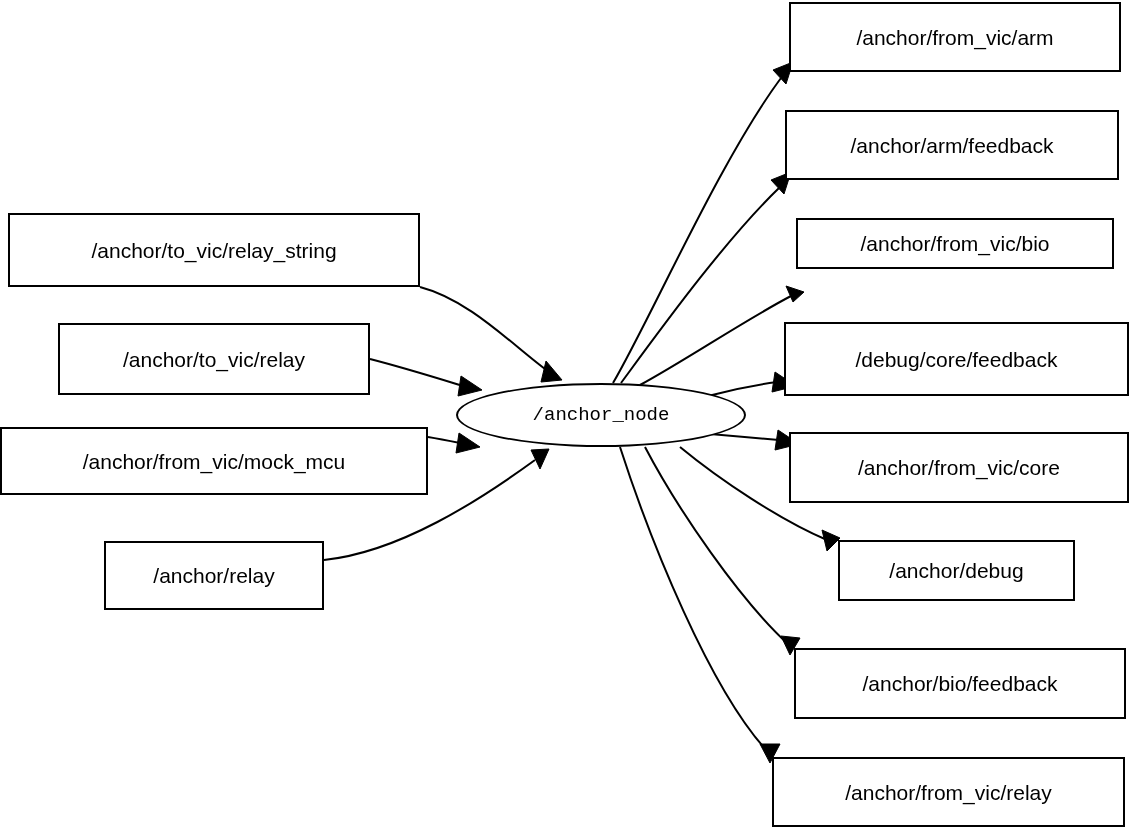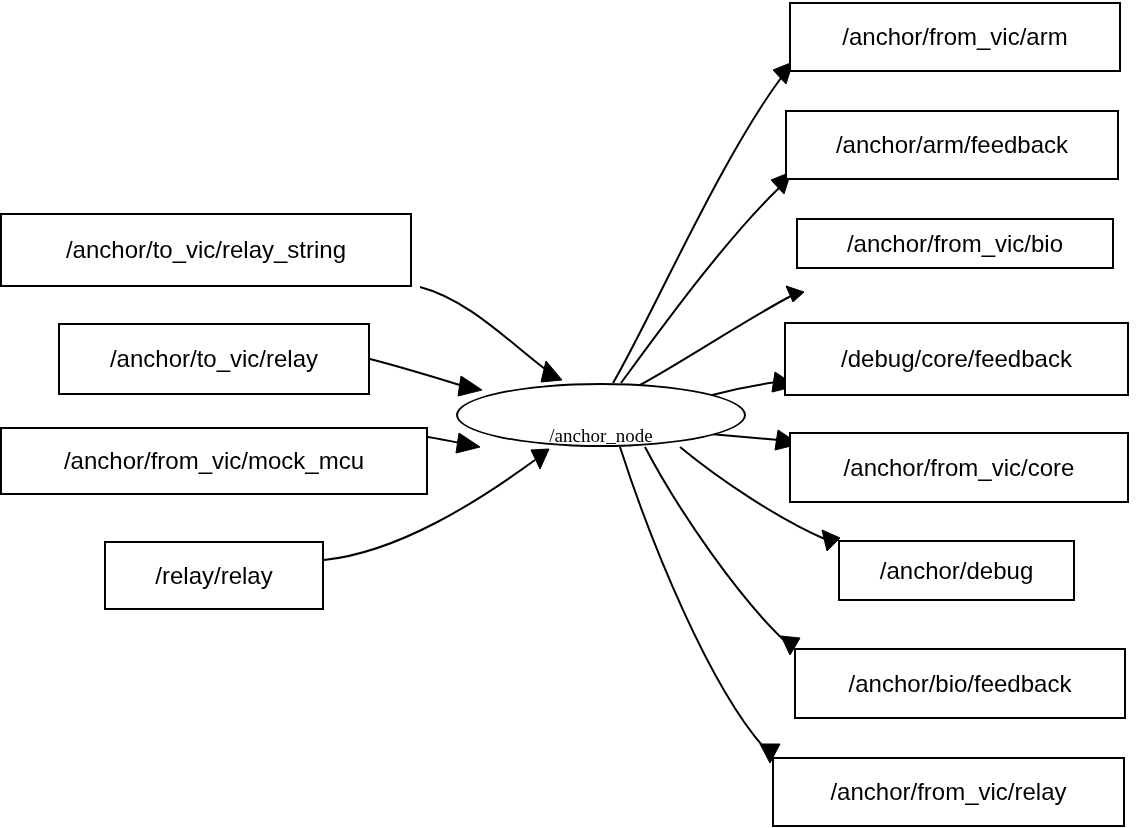--- a/index.html
+++ b/index.html
@@ -27,35 +27,35 @@
   }
   .node-box {
     position: absolute;
     box-sizing: border-box;
     border: 2px solid #000000;
     background: #ffffff;
     display: flex;
     align-items: center;
     justify-content: center;
     font-family: "Liberation Sans", sans-serif;
-    font-size: 24px;
+    font-size: 21px;
     color: #000000;
     line-height: 1;
     white-space: nowrap;
   }
   .node-ellipse {
     position: absolute;
     box-sizing: border-box;
     border: 2px solid #000000;
     border-radius: 50%;
     background: #ffffff;
     display: flex;
-    align-items: flex-end;
+    align-items: center;
     justify-content: center;
-    font-family: Liberation Serif, serif;
+    font-family: Liberation Mono, monospace;
     font-size: 19px;
     color: #000000;
     line-height: 1;
     white-space: nowrap;
     z-index: 3;
   }
   .edge-path {
     fill: none;
     stroke: #000000;
     stroke-width: 2;
@@ -96,31 +96,31 @@
         <path class="edge-path" d="M 680,447 C 720,480 780,520 827,540"></path>
         <polygon class="edge-head" points="822,530 840,538 827,551"></polygon>
         <path class="edge-path" d="M 645,447 C 678,510 740,600 788,644"></path>
         <polygon class="edge-head" points="781,636 800,638 790,655"></polygon>
         <path class="edge-path" d="M 620,447 C 650,540 710,690 768,752"></path>
         <polygon class="edge-head" points="760,744 780,744 770,763"></polygon>
       </g>
   </svg>
 
   <div id="publisher-layer">
-      <div class="node-box" style="left: 0; top: 213px; width: 412px; height: 74px;">
+      <div class="node-box" style="left: 8px; top: 213px; width: 412px; height: 74px;">
         <span>/anchor/to_vic/relay_string</span>
       </div>
       <div class="node-box" style="left: 58px; top: 323px; width: 312px; height: 72px;">
         <span>/anchor/to_vic/relay</span>
       </div>
       <div class="node-box" style="left: 0px; top: 427px; width: 428px; height: 68px;">
         <span>/anchor/from_vic/mock_mcu</span>
       </div>
       <div class="node-box" style="left: 104px; top: 541px; width: 220px; height: 69px;">
-        <span>/relay/relay</span>
+        <span>/anchor/relay</span>
       </div>
     </div>
   <div id="subscriber-layer">
       <div class="node-box" style="left: 789px; top: 2px; width: 332px; height: 70px;">
         <span>/anchor/from_vic/arm</span>
       </div>
       <div class="node-box" style="left: 785px; top: 110px; width: 334px; height: 70px;">
         <span>/anchor/arm/feedback</span>
       </div>
       <div class="node-box" style="left: 796px; top: 218px; width: 318px; height: 51px;">

